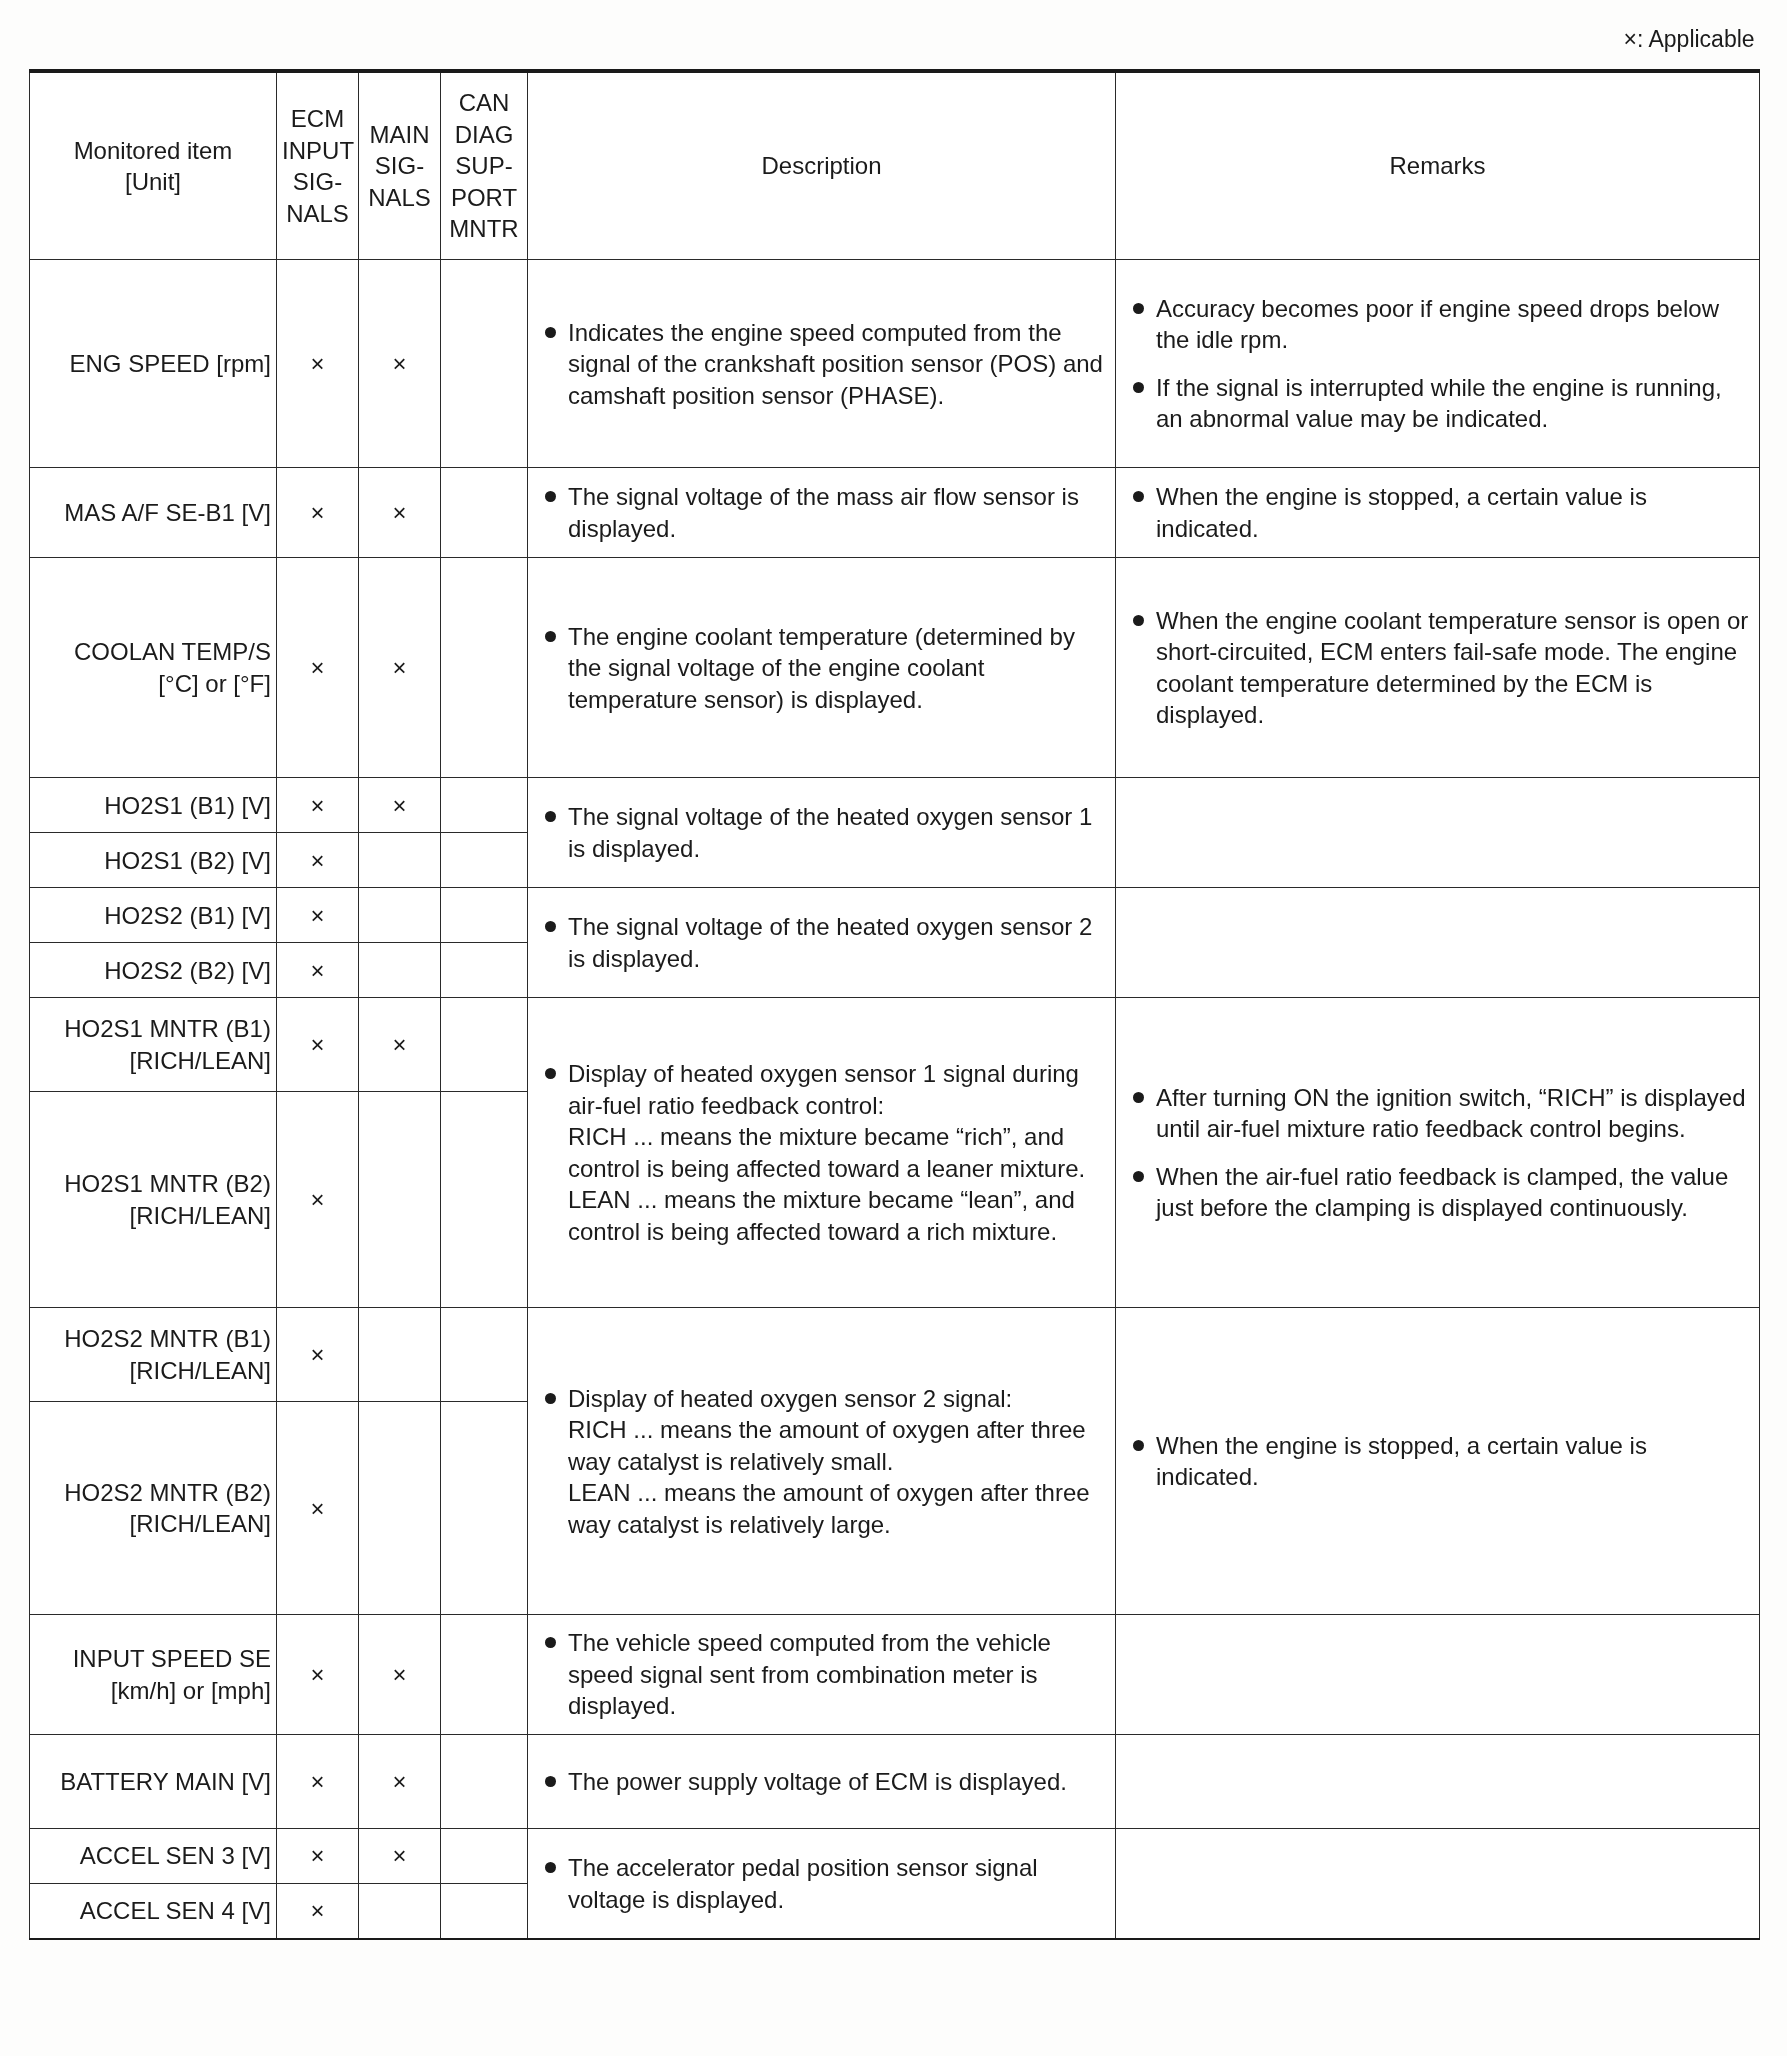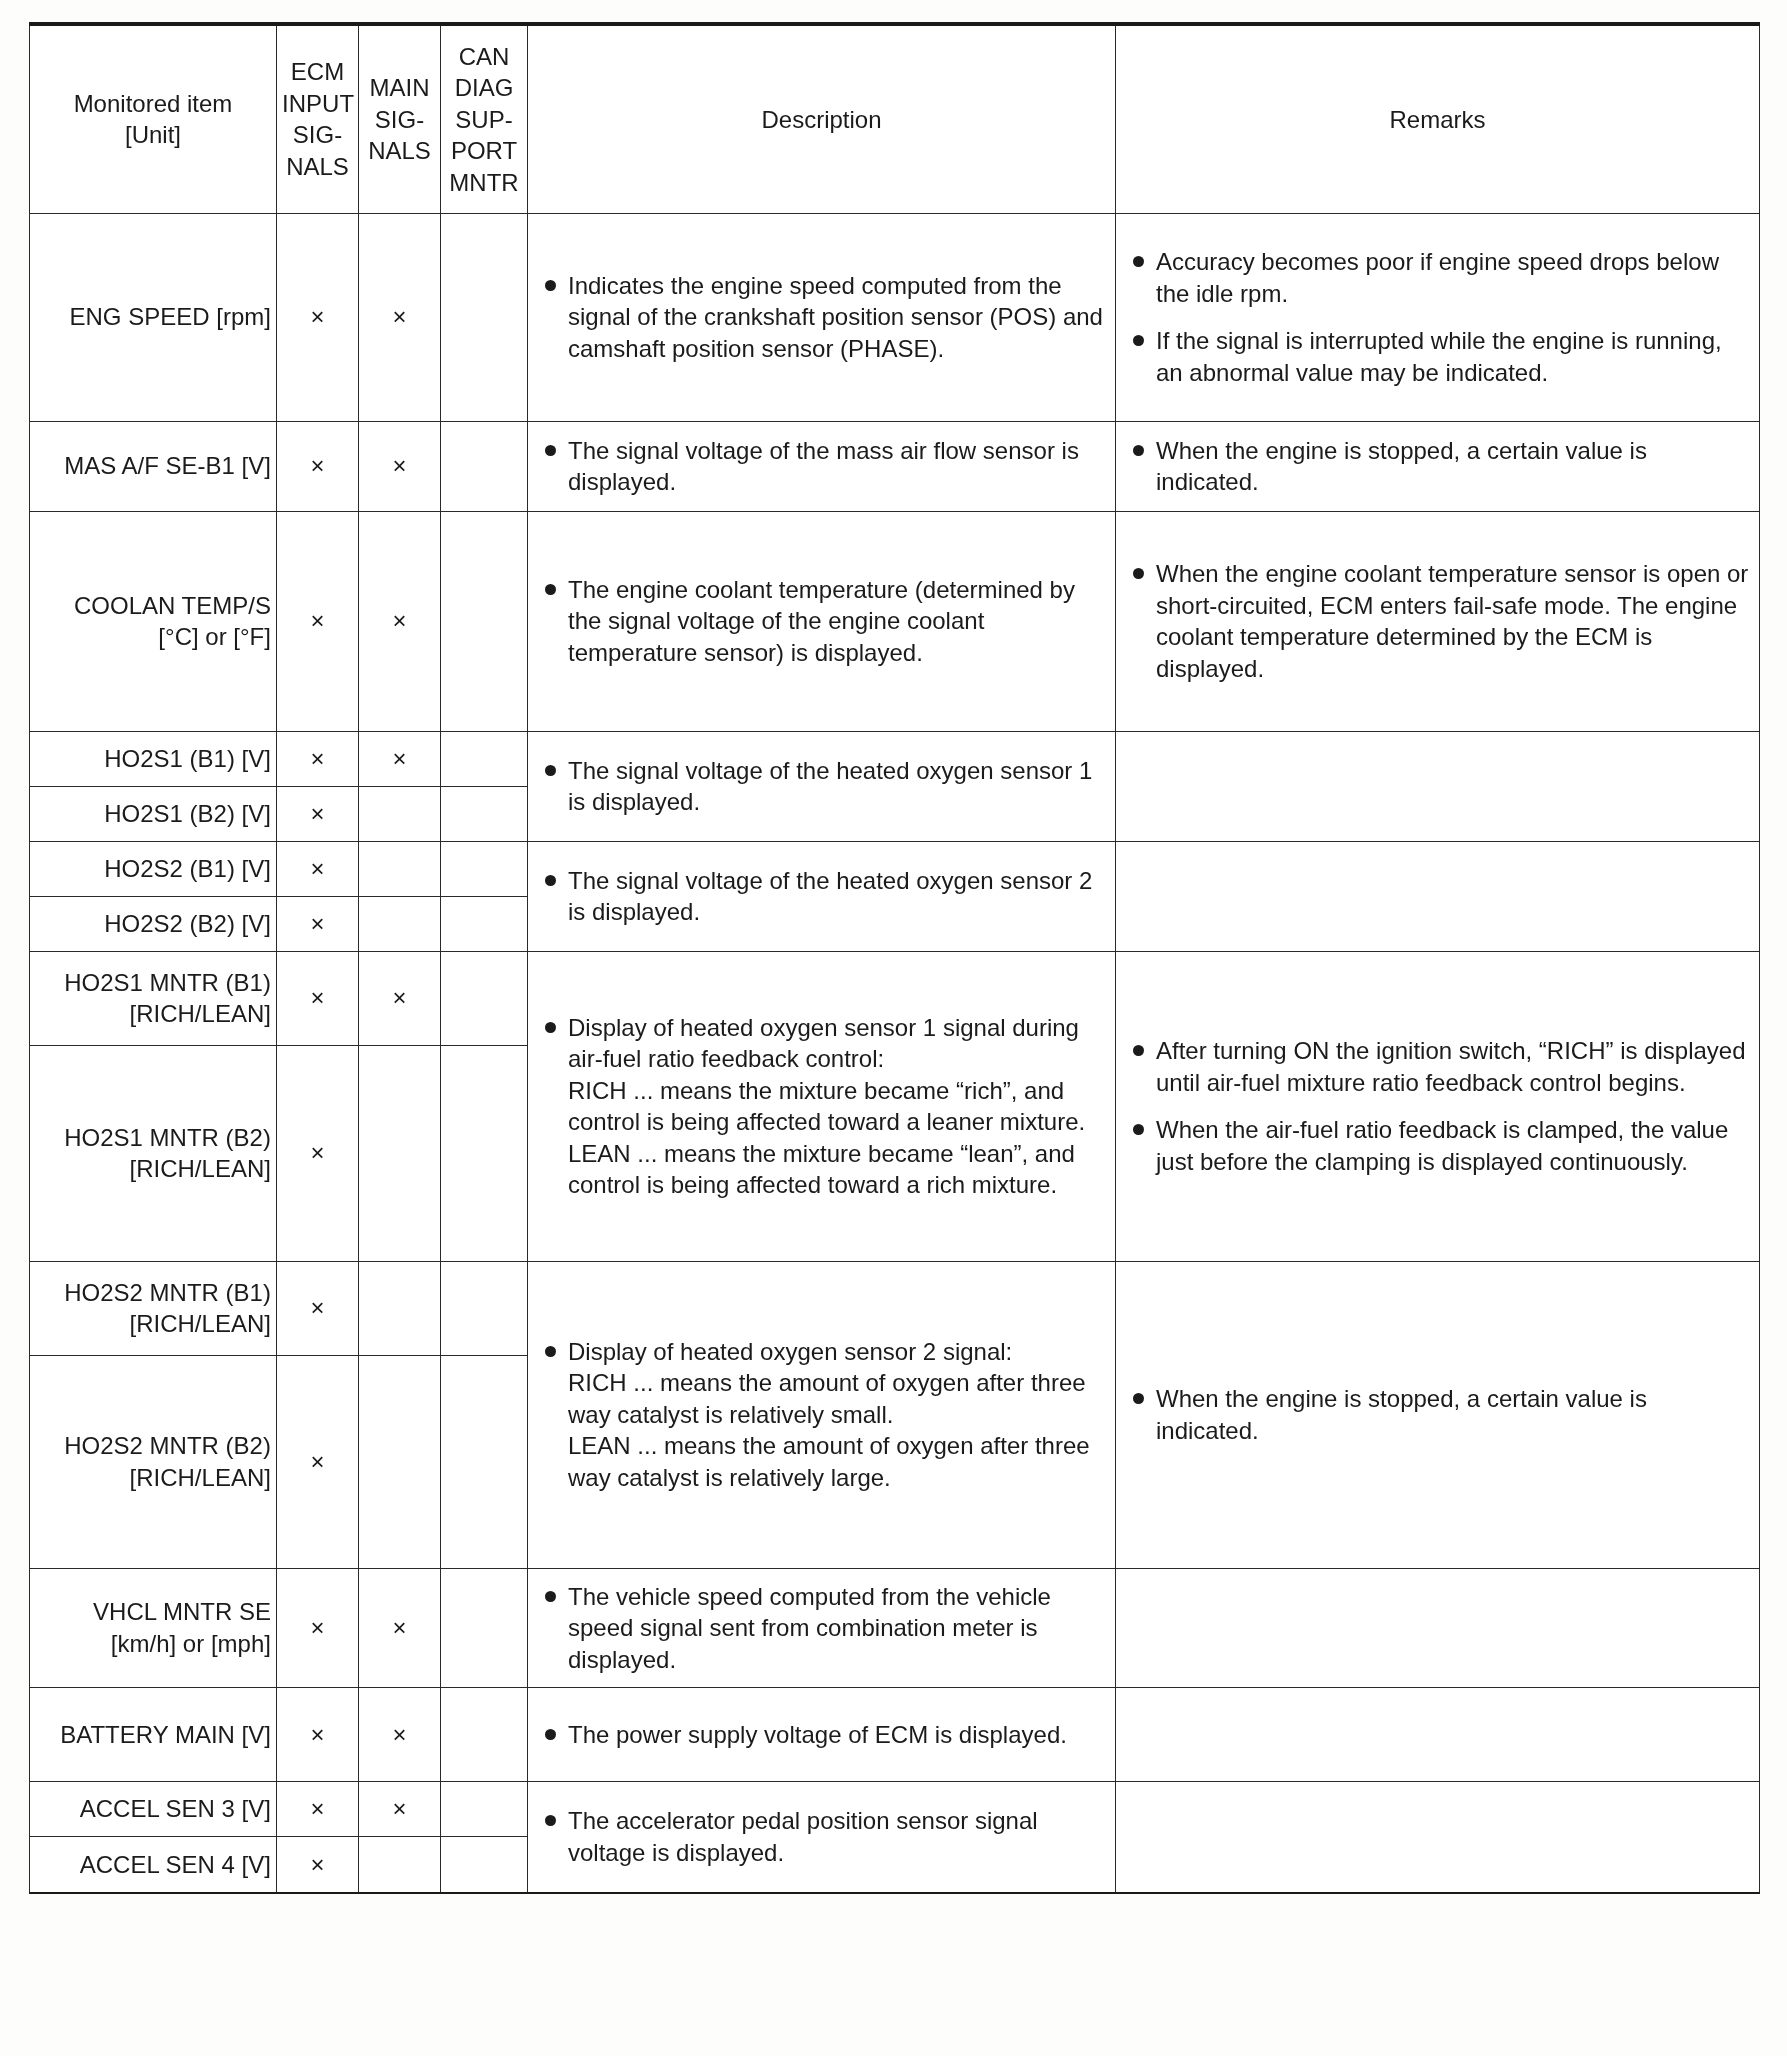--- a/index.html
+++ b/index.html
@@ -72,20 +72,21 @@
     font-size: 21px;
     padding: 25.6px 0 0 3.4px;
     letter-spacing: 0.4px;
   }
 </style>
 </head>
 <body>
 
 <div class="page">
 
+  <div class="applicable-note">×: Applicable</div>
 
   <table class="monitor-table">
     <colgroup>
       <col style="width:247px">
         <col style="width:82px">
         <col style="width:82px">
         <col style="width:87px">
         <col style="width:588px">
         <col style="width:644px">
     </colgroup>
@@ -267,21 +268,21 @@
       </td>
     </tr>
     <tr style="height:213px">
       <td class="c-item">HO2S2 MNTR (B2) [RICH/LEAN]</td>
       <td class="c-sig">×</td>
       <td class="c-sig"></td>
       <td class="c-sig"></td>
     </tr>
 
     <tr style="height:109px">
-      <td class="c-item">VHCL MNTR SE [km/h] or [mph]</td>
+      <td class="c-item">INPUT SPEED SE [km/h] or [mph]</td>
       <td class="c-sig">×</td>
       <td class="c-sig">×</td>
       <td class="c-sig"></td>
       <td class="c-desc">
         <div class="bullet-row">
           <span class="dot"></span>
           <div class="bt">The vehicle speed computed from the vehicle speed signal sent from combination meter is displayed.</div>
         </div>
       </td>
       <td class="c-rem"></td>

